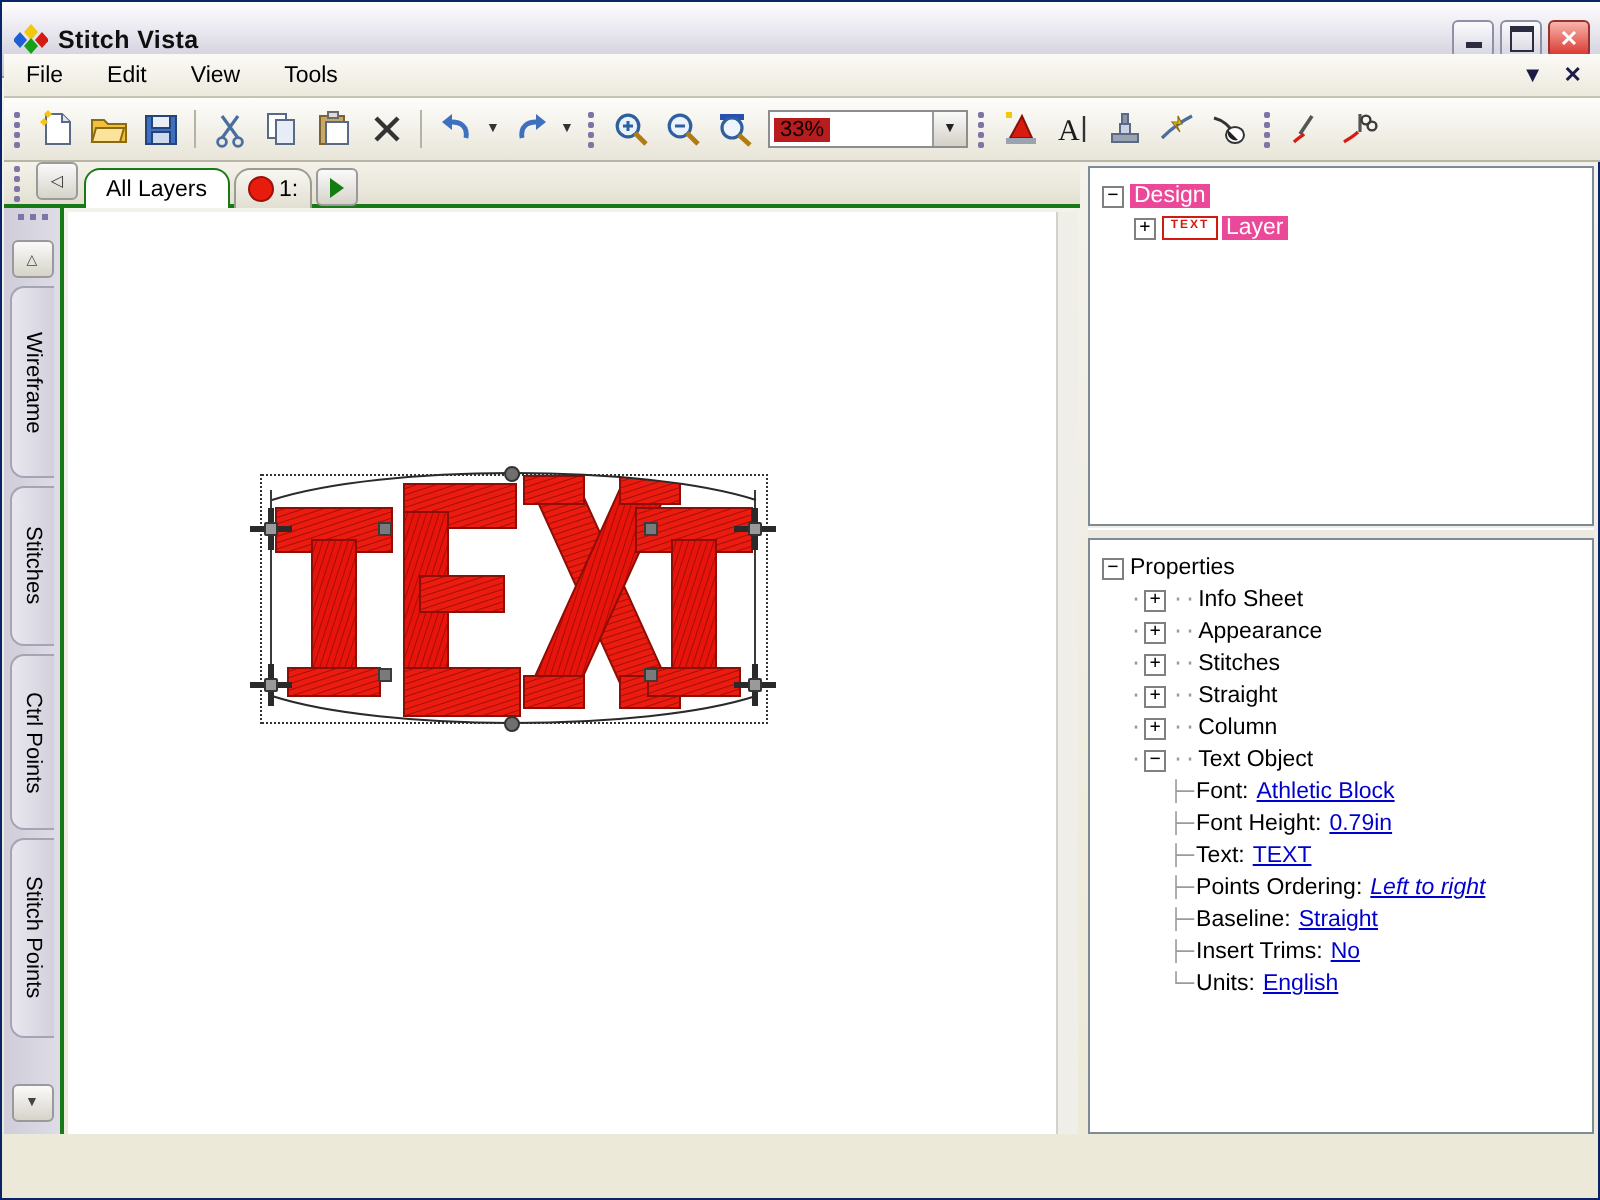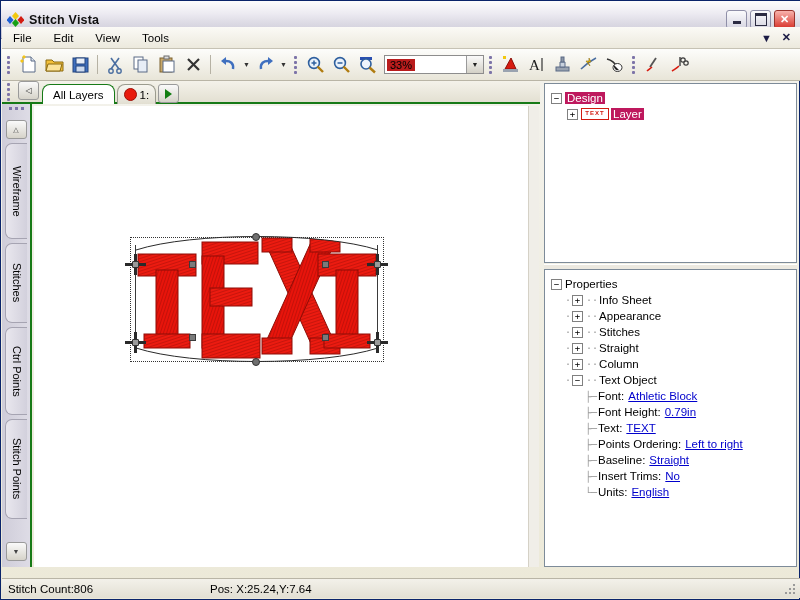--- a/index.html
+++ b/index.html
@@ -143,21 +143,21 @@
   }
   .tree-panel{top:82px;height:180px;}
   .props-panel{top:268px;height:298px;}
   .splitter{position:absolute;left:543px;top:263px;width:253px;height:4px;background:#ece9e0;border-top:1px solid #fff;border-bottom:1px solid #b0aca0;}
   .tnode{display:flex;align-items:center;height:16px;font-size:11.5px;color:#000;white-space:nowrap;}
   .tbox{
     width:9px;height:9px;border:1px solid #808080;background:#fff;
     display:flex;align-items:center;justify-content:center;
     font-size:9px;line-height:7px;color:#000;margin-right:3px;flex:none;font-family:"DejaVu Sans Mono",monospace;
   }
-  .tsel{background:#be185d;color:#fff;padding:0 2px;}
+  .tsel{background:#ec4899;color:#fff;padding:0 2px;}
   .texticon{
     width:26px;height:10px;background:#fff;border:1px solid #d21a10;margin-right:2px;flex:none;
     font-size:6px;color:#d21a10;font-weight:bold;text-align:center;line-height:9px;letter-spacing:1px;
     font-family:"Liberation Sans",sans-serif;overflow:hidden;
   }
   .ptitle{font-size:11.5px;color:#000;}
   .plink{color:#0000cc;text-decoration:underline;}
   .dashline{color:#9a9a9a;font-family:"DejaVu Sans Mono",monospace;font-size:10px;margin-right:1px;}
   
   .statusbar{
@@ -575,46 +575,34 @@
         <span class="plink" style="margin-left:4px;">0.79in</span>
       </div>
       <div class="tnode" style="padding-left:34px;">
         <span class="dashline">├─</span>
         <span class="ptitle">Text:</span>
         <span class="plink" style="margin-left:4px;">TEXT</span>
       </div>
       <div class="tnode" style="padding-left:34px;">
         <span class="dashline">├─</span>
         <span class="ptitle">Points Ordering:</span>
-        <span class="plink" style="margin-left:4px;">Left to right</span>
+        <span class="plink" style="margin-left:4px;font-style:italic;">Left to right</span>
       </div>
       <div class="tnode" style="padding-left:34px;">
         <span class="dashline">├─</span>
         <span class="ptitle">Baseline:</span>
         <span class="plink" style="margin-left:4px;">Straight</span>
       </div>
       <div class="tnode" style="padding-left:34px;">
         <span class="dashline">├─</span>
         <span class="ptitle">Insert Trims:</span>
         <span class="plink" style="margin-left:4px;">No</span>
       </div>
       <div class="tnode" style="padding-left:34px;">
         <span class="dashline">└─</span>
         <span class="ptitle">Units:</span>
         <span class="plink" style="margin-left:4px;">English</span>
       </div>
     </div>
   </div>
 
-  <div class="statusbar">
-    <div class="sb-cell" style="width:190px;">Stitch Count:806</div>
-    <div class="sb-cell">Pos:  X:25.24,Y:7.64</div>
-    <div class="sb-grip">
-      <i style="left:10px;top:10px"></i>
-        <i style="left:6px;top:10px"></i>
-        <i style="left:10px;top:6px"></i>
-      <i style="left:2px;top:10px"></i>
-        <i style="left:6px;top:6px"></i>
-        <i style="left:10px;top:2px"></i>
-    </div>
-  </div>
 
 </div>
 
 </body></html>

